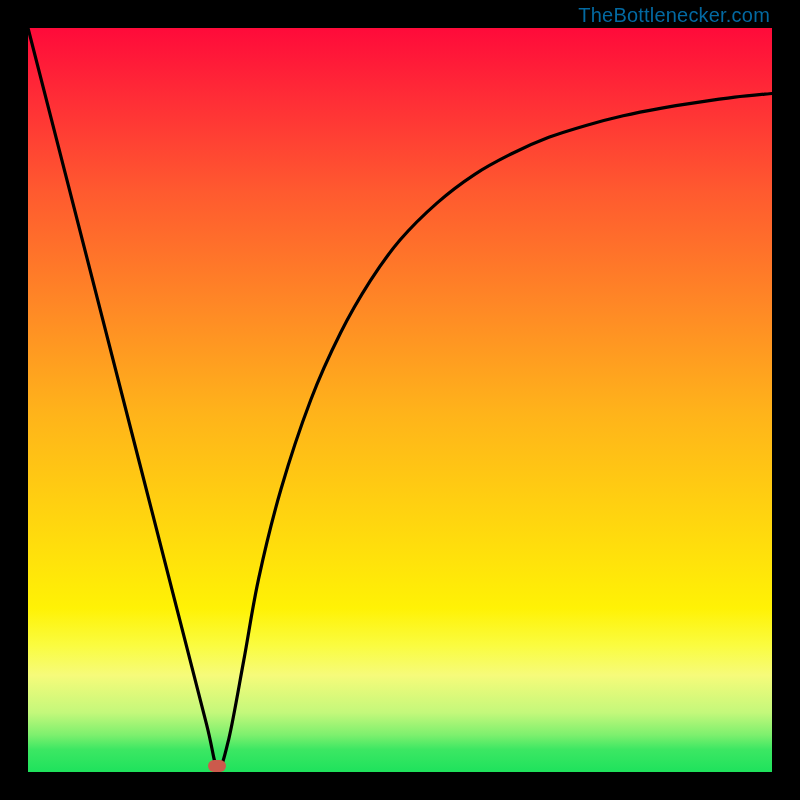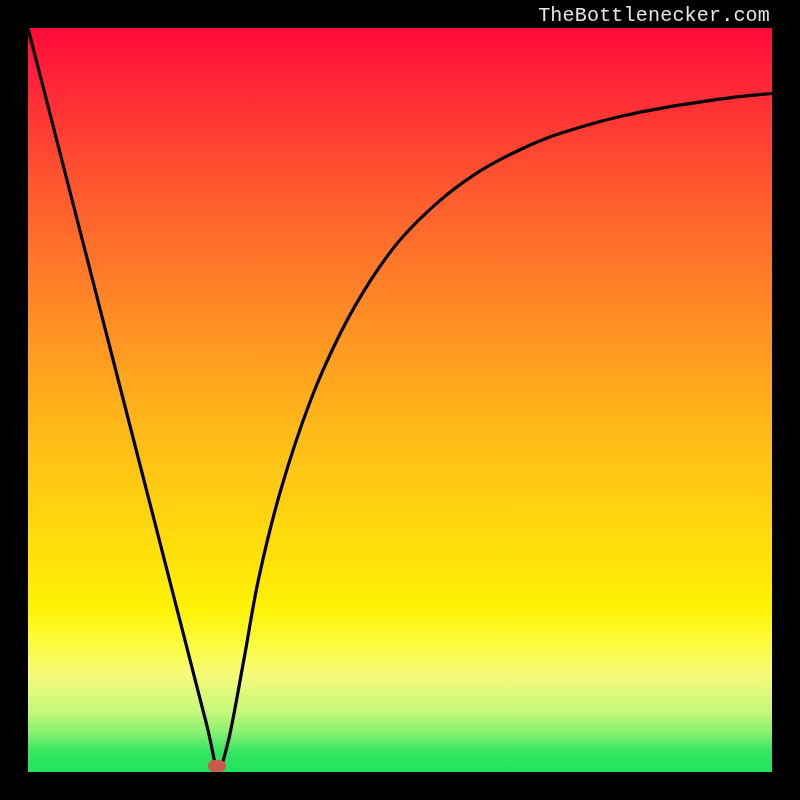--- a/index.html
+++ b/index.html
@@ -38,23 +38,23 @@
       #c4f87b 92%,
       #7ef06e 95%,
       #3ce763 97%,
       #1ee25c 100%
     );
   }
   .credit {
     position: absolute;
     top: 4px;
     right: 30px;
-    font-family: Liberation Mono, monospace;
+    font-family: Liberation Sans, sans-serif;
     font-size: 20px;
-    color: #e5e5e5;
+    color: #0369a1;
     letter-spacing: 0.2px;
   }
   svg.curve {
     position: absolute;
     left: 0;
     top: 0;
     width: 744px;
     height: 744px;
   }
   .marker {

